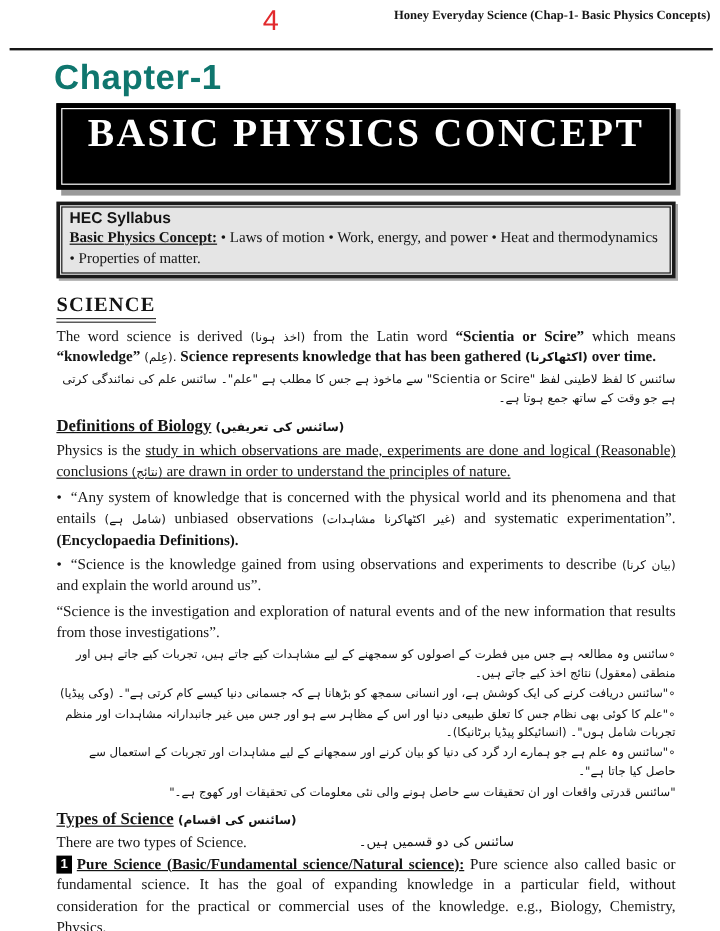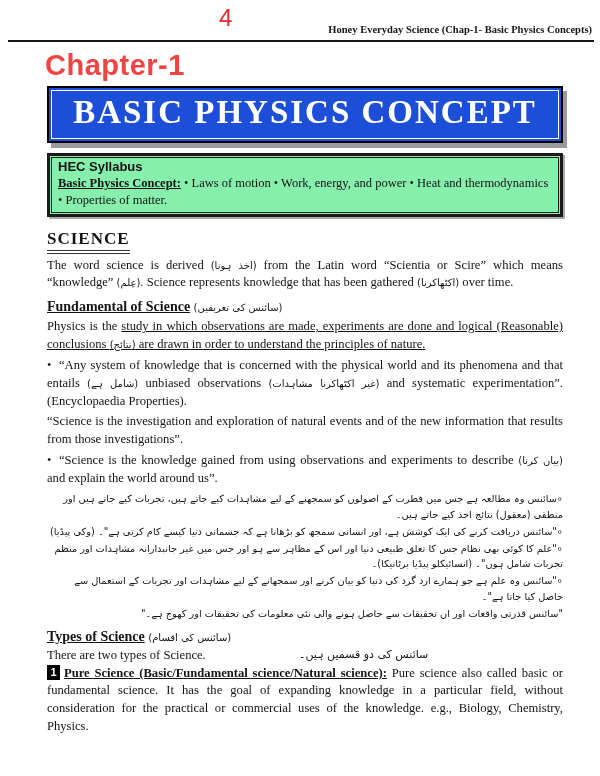--- a/index.html
+++ b/index.html
@@ -6,42 +6,42 @@
   html,body { margin:0; padding:0; background:#fff; }
   .page {
     position:relative; width:600px; height:776px; background:#ffffff;
     font-family:"Liberation Serif", serif; color:#141414;
     display:flex; flex-direction:column; overflow:hidden;
   }
   
   .top-band { position:relative; height:40px; flex:0 0 auto; }
   .corner-num { position:absolute; left:219px; top:6px; color:#e22a2d;
     font:400 24px/1 "Liberation Sans", sans-serif; }
-  .running-head { position:absolute; right:8px; bottom:3px;
+  .running-head { position:absolute; right:8px; bottom:19px;
     font:bold 10.5px/1.2 "Liberation Serif", serif; color:#161616;text-align:right; }
   .top-rule { border-top:2px solid #161616; margin:0 6px 0 8px; flex:0 0 auto; }
   .content { padding:2px 37px 0 47px; flex:1 1 auto; }
   .chapter { margin:6px 0 4px -2px; font:bold 29px/1.1 "Liberation Sans", sans-serif;
-    color:#ef4444; letter-spacing:0.5px; }
-  .banner { background:#1d4ed8; border:2px solid #000; outline:1px solid #fff; outline-offset:-5px;
-    box-shadow:4px 5px 0 #9a9a9a; text-align:center; padding:6px 0 9px; margin:2px 0 10px 0; }
+    color:#0f766e; letter-spacing:0.5px; }
+  .banner { background:#000000; border:2px solid #000; outline:1px solid #fff; outline-offset:-5px;
+    box-shadow:4px 5px 0 #9a9a9a; text-align:center; padding:6px 0 24px; margin:2px 0 10px 0; }
   .banner span { color:#fff; font:bold 33px/1.15 "Liberation Serif", serif; letter-spacing:2px; }
-  .hec-box { border:3px solid #1a1a1a; box-shadow:2px 2px 0 #aaa; padding:1px; margin:4px 0 6px 0; background:#86efac; }
+  .hec-box { border:3px solid #1a1a1a; box-shadow:2px 2px 0 #aaa; padding:1px; margin:4px 0 6px 0; background:#e5e5e5; }
   .hec-inner { border:1px solid #1a1a1a; padding:1px 6px 3px 6px; }
   .hec-title { font:bold 13px/1.25 "Liberation Sans", sans-serif; }
   .hec-line { font:12.5px/1.35 "Liberation Serif", serif; }
   .bu { font-weight:bold; text-decoration:underline; }
   .sci-head { display:inline-block; margin:7px 0 2px 0; padding-bottom:1px;
     font:bold 17px/1.1 "Liberation Serif", serif; letter-spacing:1px;
     border-bottom:4px double #333; }
   .sub-head { font:bold 14px/1.2 "Liberation Serif", serif; margin:7px 0 2px 0; }
   .sub-head .hd { text-decoration:underline; }
   .body { font-size:12.6px; line-height:1.42; text-align:justify; margin:1px 0; }
   .jp { margin-bottom:2px; }
-  b, .bb { font-weight:normal;margin-top:48px; }
+  b, .bb { font-weight:bold;margin-top:48px; }
   .ul { text-decoration:underline; }
   .ur-in { font-family:"DejaVu Sans", sans-serif; font-size:10px; }
   .ur-line { direction:rtl; text-align:right; font-family:"DejaVu Sans", sans-serif;
     font-size:10px; line-height:1.6; margin:1px 0 3px 0; }
   .ur-block div { direction:rtl; text-align:right; font-family:"DejaVu Sans", sans-serif;
     font-size:9.8px; line-height:1.62; margin:1px 0; }
   .blt { display:inline-block; width:12px; }
   .bullet-p { margin:3px 0; }
   .lead-line { position:relative; font-size:12.6px; margin:2px 0; }
   .lead-ur { position:absolute; left:252px; top:0; font-size:11px; }
@@ -73,35 +73,36 @@
         <div class="hec-title">HEC Syllabus</div>
         <div class="hec-line">
           <span class="bu">Basic Physics Concept:</span><span> • Laws of motion • Work, energy, and power • Heat and thermodynamics • Properties of matter.</span>
         </div>
       </div>
     </div>
 
     <div>
       <span class="sci-head">SCIENCE</span>
       <p class="body jp"><span>The word science is derived </span><span class="ur-in">(اخذ ہونا)</span><span> from the Latin word </span><span class="bb">“Scientia or Scire”</span><span> which means </span><span class="bb">“knowledge”</span><span class="ur-in"> (عِلم). </span><span class="bb">Science represents knowledge that has been gathered </span><span class="bb ur-in">(اکٹھاکرنا)</span><span class="bb"> over time.</span></p>
+      <div class="ur-line">سائنس کا لفظ لاطینی لفظ "Scientia or Scire" سے ماخوذ ہے جس کا مطلب ہے "علم"۔ سائنس علم کی نمائندگی کرتی ہے جو وقت کے ساتھ جمع ہوتا ہے۔</div>
     </div>
 
     <div>
       <div class="sub-head">
-        <span class="hd">Fundamental of Science</span>
+        <span class="hd">Definitions of Biology</span>
         <span class="ur-in bb">(سائنس کی تعریفیں)</span>
       </div>
       <p class="body"><span>Physics is the </span><span class="ul">study in which observations are made, experiments are done and logical  (Reasonable) conclusions </span><span class="ul ur-in">(نتائج)</span><span class="ul"> are drawn in order to understand the principles of nature.</span></p>
 
 
-      <p class="body bullet-p"><span class="blt">•</span><span>“Any system of knowledge that is concerned with the physical world and its phenomena and that entails </span><span class="ur-in">(شامل ہے)</span><span> unbiased observations </span><span class="ur-in">(غیر اکٹھاکرنا مشاہدات)</span><span> and systematic experimentation”.  </span><span class="bb">(Encyclopaedia Properties).</span></p>
+      <p class="body bullet-p"><span class="blt">•</span><span>“Any system of knowledge that is concerned with the physical world and its phenomena and that entails </span><span class="ur-in">(شامل ہے)</span><span> unbiased observations </span><span class="ur-in">(غیر اکٹھاکرنا مشاہدات)</span><span> and systematic experimentation”.  </span><span class="bb">(Encyclopaedia Definitions).</span></p>
+
+      <p class="body bullet-p"><span class="blt">•</span><span>“Science is the knowledge gained from using observations and experiments to describe </span><span class="ur-in">(بیان کرنا)</span><span> and explain the world around us”.</span></p>
 
       <p class="body">“Science is the investigation and exploration of natural events and of the new information that results from those investigations”.</p>
-
-      <p class="body bullet-p"><span class="blt">•</span><span>“Science is the knowledge gained from using observations and experiments to describe </span><span class="ur-in">(بیان کرنا)</span><span> and explain the world around us”.</span></p>
 
       <div class="ur-block">
         <div>∘سائنس وہ مطالعہ ہے جس میں فطرت کے اصولوں کو سمجھنے کے لیے مشاہدات کیے جاتے ہیں، تجربات کیے جاتے ہیں اور منطقی (معقول) نتائج اخذ کیے جاتے ہیں۔</div>
         <div>∘"سائنس دریافت کرنے کی ایک کوشش ہے، اور انسانی سمجھ کو بڑھانا ہے کہ جسمانی دنیا کیسے کام کرتی ہے"۔ (وکی پیڈیا)</div>
         <div>∘"علم کا کوئی بھی نظام جس کا تعلق طبیعی دنیا اور اس کے مظاہر سے ہو اور جس میں غیر جانبدارانہ مشاہدات اور منظم تجربات شامل ہوں"۔ (انسائیکلو پیڈیا برٹانیکا)۔</div>
         <div>∘"سائنس وہ علم ہے جو ہمارے ارد گرد کی دنیا کو بیان کرنے اور سمجھانے کے لیے مشاہدات اور تجربات کے استعمال سے حاصل کیا جاتا ہے"۔</div>
         <div>"سائنس قدرتی واقعات اور ان تحقیقات سے حاصل ہونے والی نئی معلومات کی تحقیقات اور کھوج ہے۔"</div>
       </div>
     </div>
 

